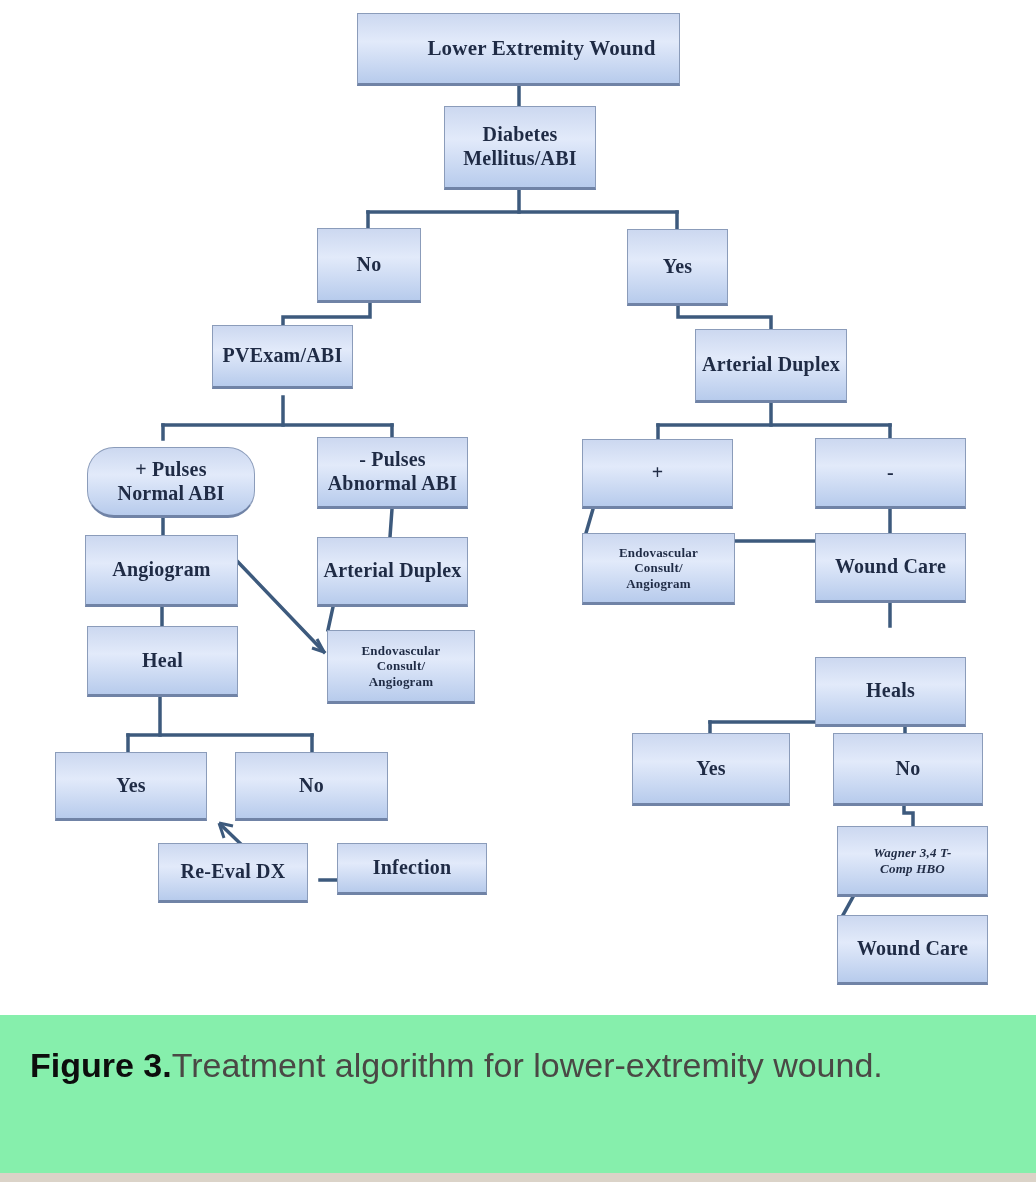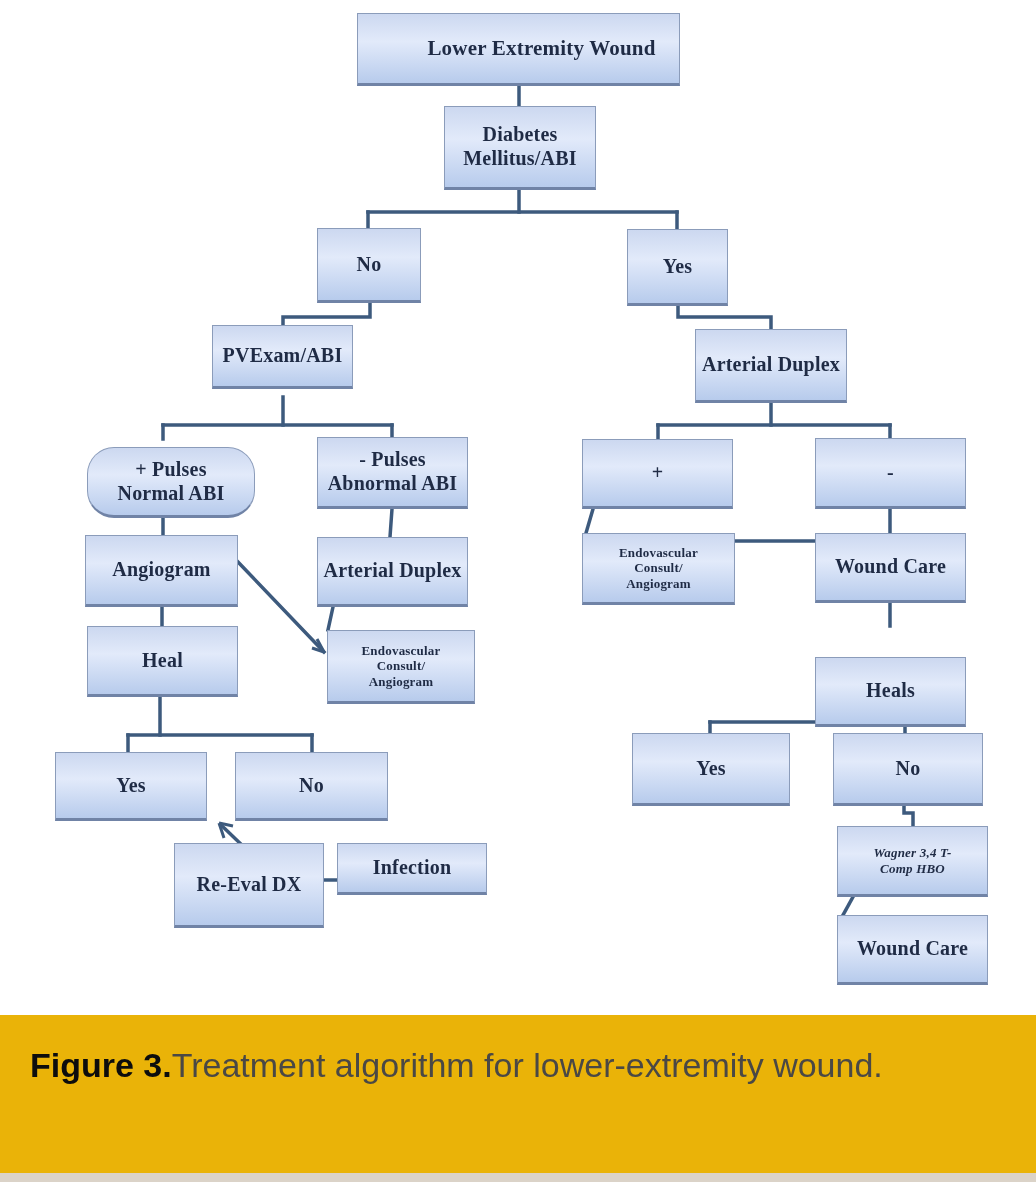--- a/index.html
+++ b/index.html
@@ -25,21 +25,21 @@
     font-size:20px;
     line-height:1.18;
     letter-spacing:.2px;
   }
   .node.big{font-size:21px;padding-left:46px;}
   .node.small{font-size:13px;}
   .caption{
     position:absolute;left:0;top:1015px;
     width:1036px;height:167px;
     box-sizing:border-box;
-    background:#eab308;
+    background:#86efac;
     border-bottom:9px solid #dbd3c8;
     padding:28px 30px 0 30px;
     font-family:"Liberation Sans", sans-serif;
     font-size:34px;
     line-height:1.3;
     color:#4a4845;
   }
   .caption b{color:#0d0d0d;font-weight:700;}
 </style>
 </head>
@@ -99,21 +99,21 @@
       <div class="node" style="left: 317px; top: 437px; width: 151px; height: 72px;">- Pulses
 Abnormal ABI</div>
       <div class="node" style="left: 85px; top: 535px; width: 153px; height: 72px;">Angiogram</div>
       <div class="node" style="left: 317px; top: 537px; width: 151px; height: 70px;">Arterial Duplex</div>
       <div class="node" style="left: 87px; top: 626px; width: 151px; height: 71px;">Heal</div>
       <div class="node small" style="left: 327px; top: 630px; width: 148px; height: 74px;">Endovascular
 Consult/
 Angiogram</div>
       <div class="node" style="left: 55px; top: 752px; width: 152px; height: 69px;">Yes</div>
       <div class="node" style="left: 235px; top: 752px; width: 153px; height: 69px;">No</div>
-      <div class="node" style="left: 174px; top: 843px; width: 150px; height: 85px;">Re-Eval DX</div>
+      <div class="node" style="left: 158px; top: 843px; width: 150px; height: 60px;">Re-Eval DX</div>
       <div class="node" style="left: 337px; top: 843px; width: 150px; height: 52px;">Infection</div>
       <div class="node" style="left: 582px; top: 439px; width: 151px; height: 70px;">+</div>
       <div class="node" style="left: 815px; top: 438px; width: 151px; height: 71px;">-</div>
       <div class="node small" style="left: 582px; top: 533px; width: 153px; height: 72px;">Endovascular
 Consult/
 Angiogram</div>
       <div class="node" style="left: 815px; top: 533px; width: 151px; height: 70px;">Wound Care</div>
       <div class="node" style="left: 815px; top: 626px; width: 151px; height: 70px; margin-top: 31px;">Heals</div>
       <div class="node" style="left: 632px; top: 733px; width: 158px; height: 73px;">Yes</div>
       <div class="node" style="left: 833px; top: 733px; width: 150px; height: 73px;">No</div>

